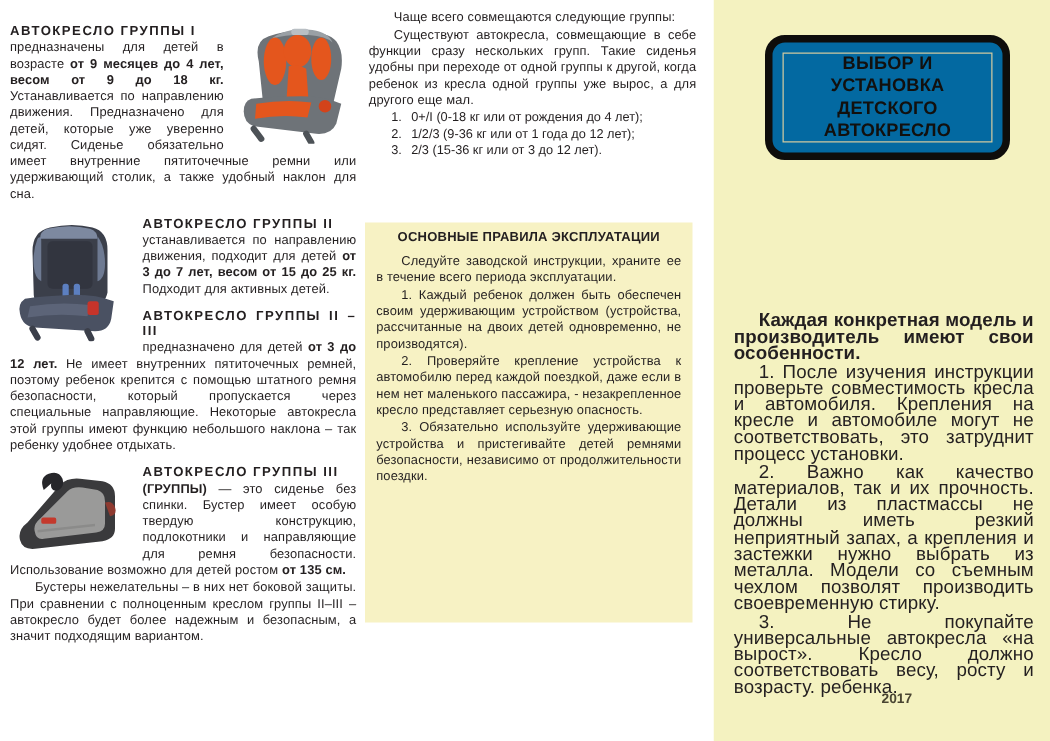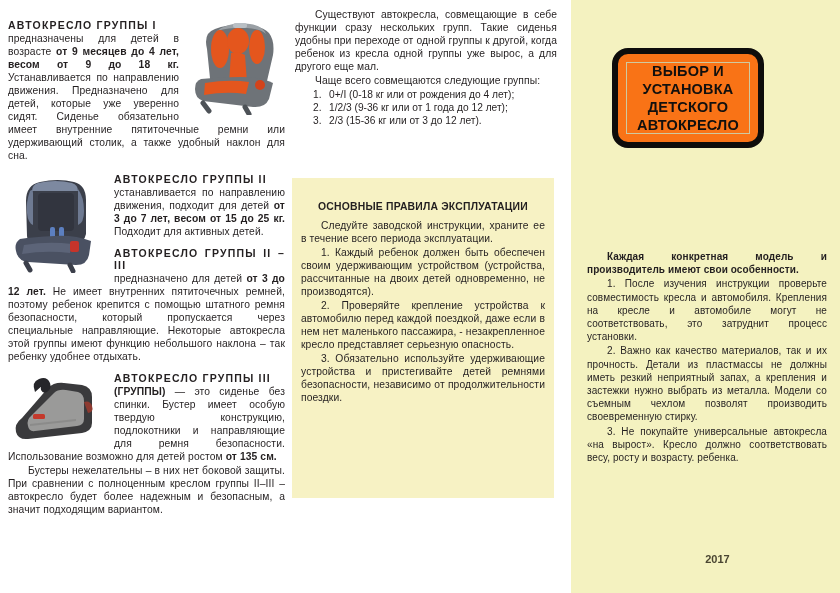--- a/index.html
+++ b/index.html
@@ -58,44 +58,44 @@
   .rules-box {
     position: absolute;
     left: -3px; top: 178px;
     width: 262px; height: 320px;
     background: #f7f2c4;
     padding: 7px 9px 6px 9px;
   }
   .rules-title {
     font-size: 10.4px; font-weight: bold;
     text-align: center; letter-spacing: .2px;
-    margin: 16px 0 7px 0;
+    margin: 0 0 7px 0;
   }
 
   
   .title-frame {
-    position: absolute; left: 41px; top: 48px;
-    width: 152px; height: 100px;
+    position: absolute; left: 41px; top: 28px;
+    width: 196px; height: 100px;
     border: 6px solid #0e0d0b;
     border-radius: 16px;
-    background: #f97316;
+    background: #0369a1;
   }
   .title-inner {
     position: absolute; left: 8px; top: 8px; right: 8px; bottom: 8px;
     border: 1px solid #cfc9a0;
     display: flex; align-items: center; justify-content: center;
   }
   .title-text {
     font-size: 14.5px; font-weight: bold; line-height: 18px;
     text-align: center; color:#12100e; letter-spacing: .2px;
   }
   .right-body {
     position: absolute; left: 16px; top: 250px; width: 240px;
   }
-  .right-body .p { font-size: 10px; line-height: 13.2px; }
+  .right-body .p { font-size: 15px; line-height: 13.2px; }
   .lead { font-weight: bold; }
   .year {
     position: absolute; left: 0; right: 0; top: 553px;
     text-align: center; font-size: 11px; color:#4a4632; font-weight: 600; padding-left: 24px;
   }
 </style>
 </head>
 <body>
 
 <div class="page">
@@ -170,22 +170,22 @@
     </svg>
 
     <h3 class="hdr sp">
       <span>АВТОКРЕСЛО ГРУППЫ III</span>
     </h3>
     <p class="p"><b>(ГРУППЫ)</b><span> — это сиденье без спинки. Бустер имеет особую твердую конструкцию, подлокотники и направляющие для ремня безопасности. Использование возможно для детей ростом </span><b>от 135 см.</b></p>
     <p class="p ind">Бустеры нежелательны – в них нет боковой защиты. При сравнении с полноценным креслом группы II–III – автокресло будет более надежным и безопасным, а значит подходящим вариантом.</p>
   </div>
 
   <div class="col col-2">
+    <p class="p ind">Чаще всего совмещаются следующие группы:</p>
     <p class="p ind">Существуют автокресла, совмещающие в себе функции сразу нескольких групп. Такие сиденья удобны при переходе от одной группы к другой, когда ребенок из кресла одной группы уже вырос, а для другого еще мал.</p>
-    <p class="p ind">Чаще всего совмещаются следующие группы:</p>
 
     <ul class="olist">
       <li>
         <span class="num">1.</span>
         <span class="txt">0+/I (0-18 кг или от рождения до 4 лет);</span>
       </li>
       <li>
         <span class="num">2.</span>
         <span class="txt">1/2/3 (9-36 кг или от 1 года до 12 лет);</span>
       </li>

